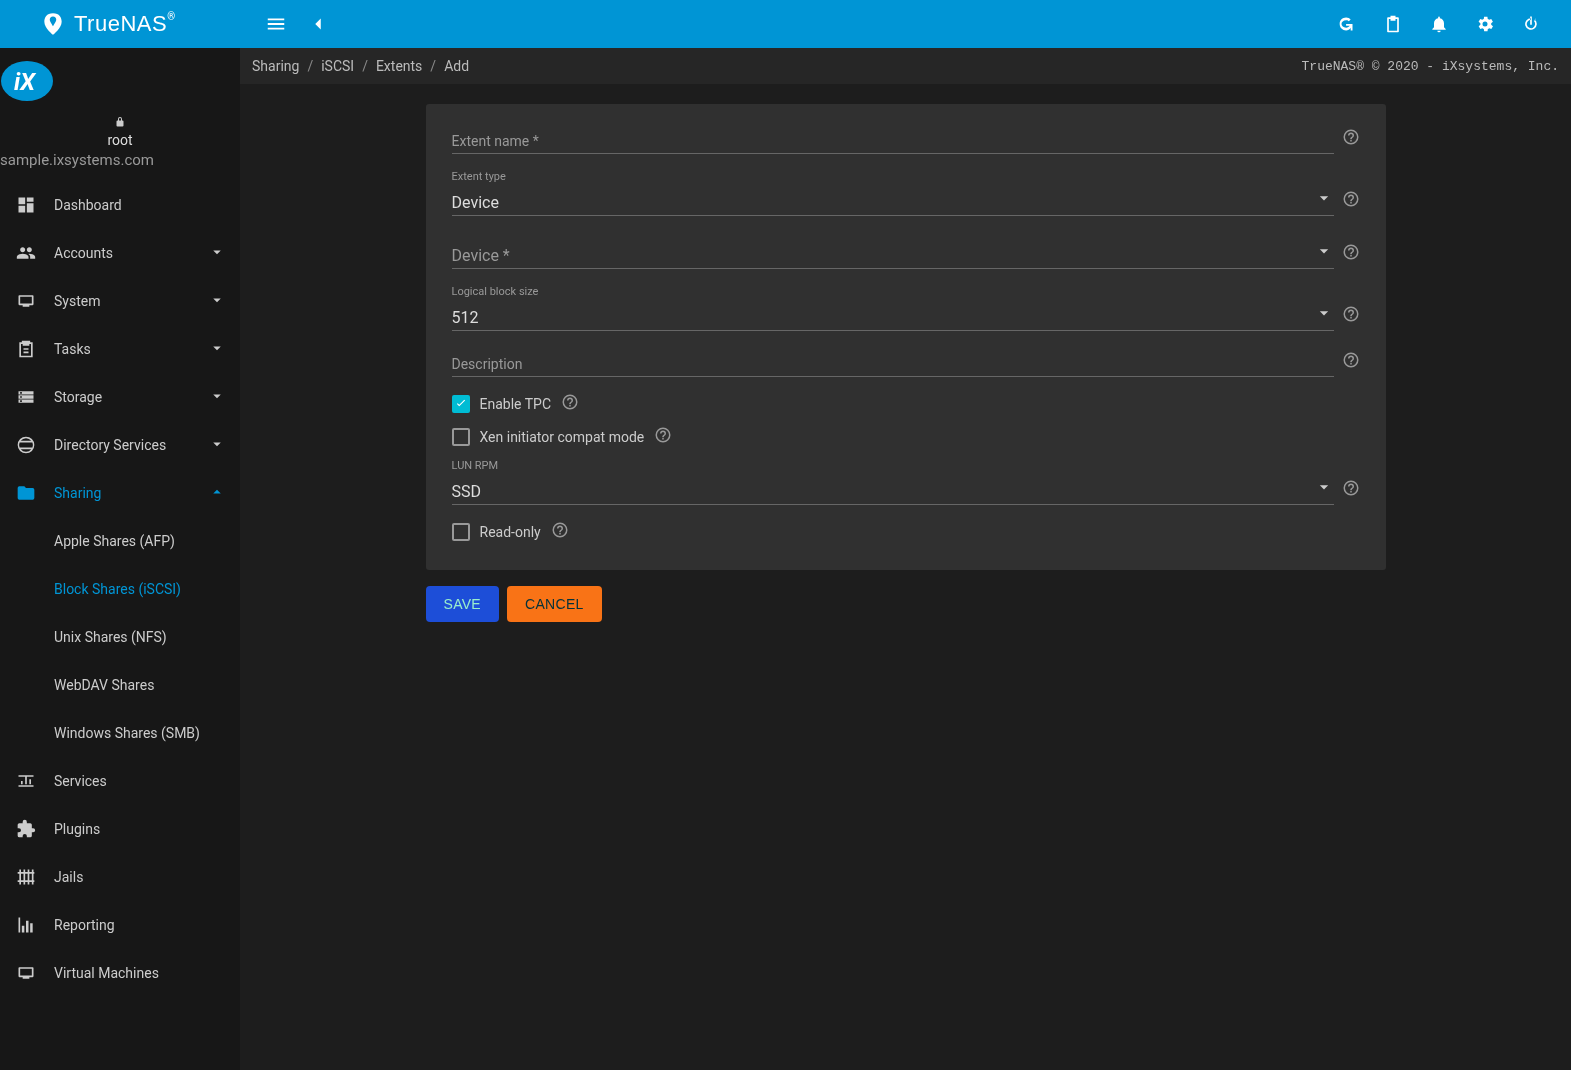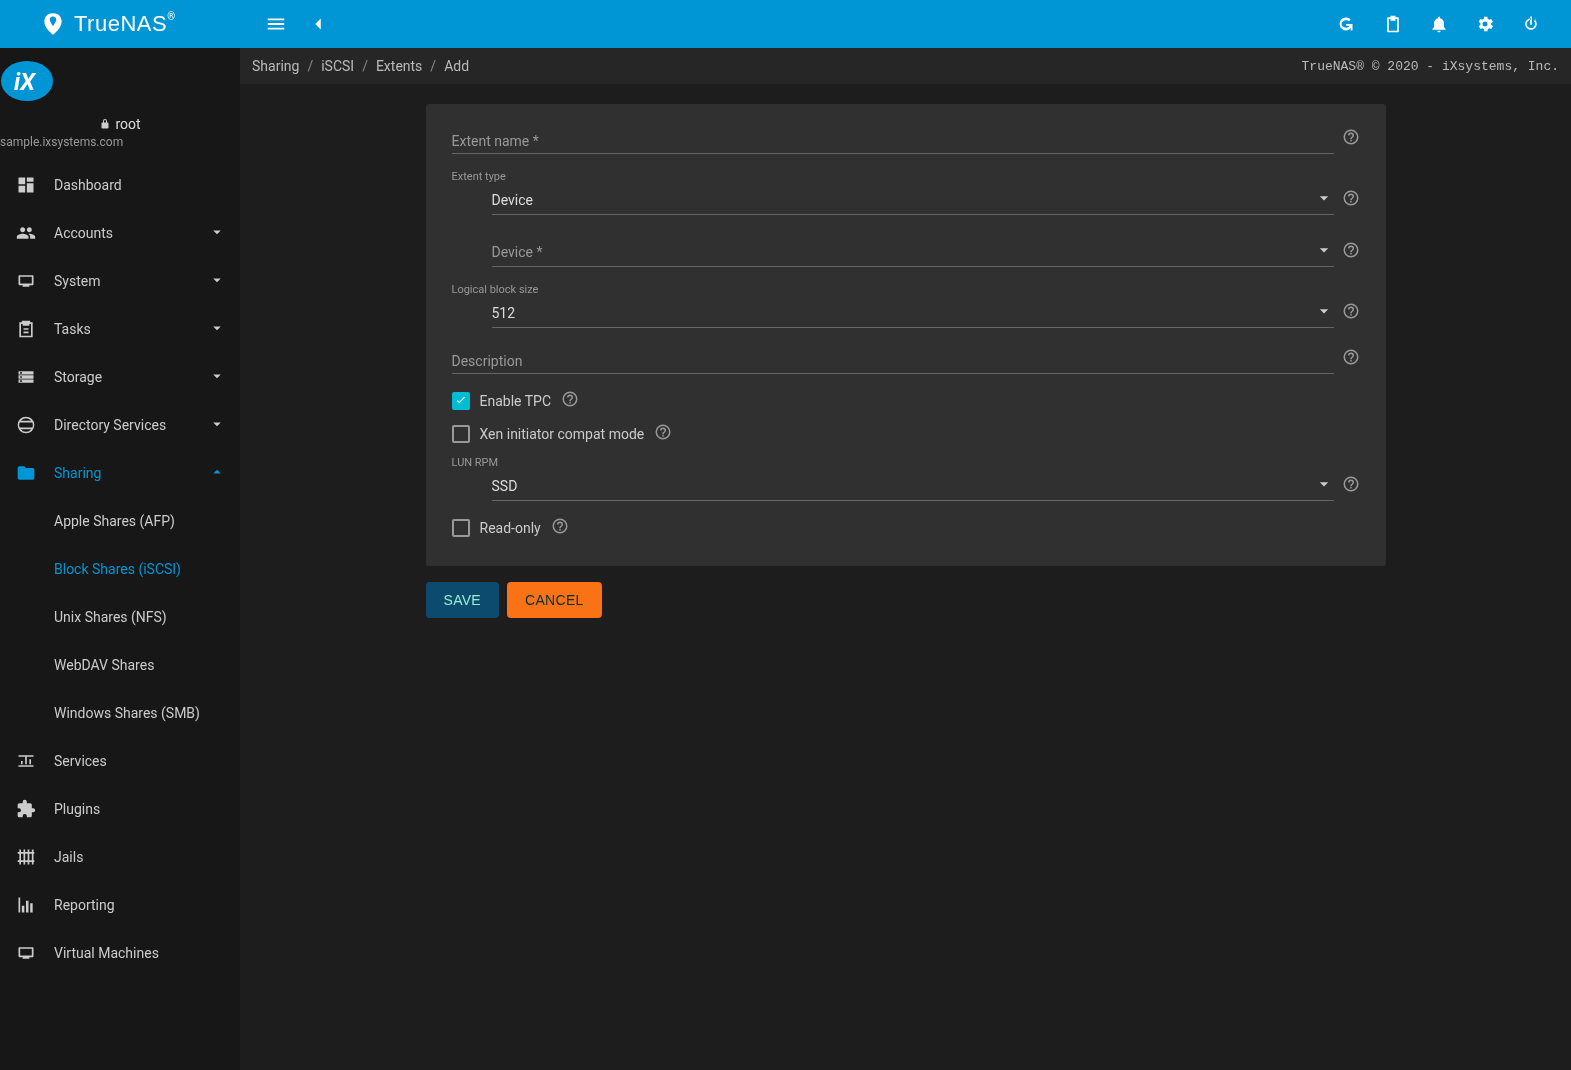--- a/index.html
+++ b/index.html
@@ -34,22 +34,22 @@
 
 .layout { display: flex; height: calc(100% - 48px); }
 .sidebar {
   width: 240px;
   background: #171717;
   color: #ccc;
   overflow-y: auto;
 }
 .sb-header { text-align: left; padding: 12px 0 12px; }
 .sb-header .ix-logo { display:inline-block; margin-bottom: 10px;}
-.sb-user { font-size: 14px; color:#ddd; display:flex; justify-content:center; align-items:center; gap:4px;}
-.sb-host { font-size: 12px; color:#999; margin-top: 3px;}
+.sb-user { font-size: 14px; color:#ddd; display:flex; justify-content:center; align-items:center; gap:4px;flex-direction:column;}
+.sb-host { font-size: 15px; color:#999; margin-top: 3px;}
 
 .nav-item {
   display: flex;
   align-items: center;
   height: 48px;
   padding: 0 14px;
   font-size: 14px;
   color: #ccc;
   cursor: pointer;
   position: relative;
@@ -69,35 +69,35 @@
 .crumb-bar .sep { margin: 0 8px; color:#888;}
 .crumb-bar .copyright { margin-left: auto; font-size: 13px; font-family: Liberation Mono, monospace;}
 
 .content { padding: 20px 60px;}
 .card { background: #303030; border-radius:3px; padding: 24px 26px; max-width: 960px; margin: 0 auto;}
 .form-row { margin-bottom: 16px; position:relative;}
 .field-wrap { display:flex; align-items:flex-end; }
 .field { flex:1; position:relative;}
 .field-label-float { font-size: 11px; color:#999; margin-bottom: 2px;}
 .placeholder-line { border-bottom: 1px solid #666; padding: 4px 0; font-size:14px; color:#999;}
-.select-line { border-bottom: 1px solid #666; padding: 3px 0; font-size:14px; color:#ddd; display:flex; align-items:center;margin-left:40px;}
+.select-line { border-bottom: 1px solid #666; padding: 3px 0; font-size:16px; color:#ddd; display:flex; align-items:flex-end;}
 .select-line .val { flex:1;}
 .select-line .drop svg{ fill:#ccc; width:20px; height:20px;}
 .help-icon { margin-left: 8px; margin-bottom: 4px;}
 .help-icon svg { fill:#999; width:18px; height:18px;}
 .help-icon-inline svg { fill:#999; width:18px; height:18px;}
 
 .checkbox-row { display:flex; align-items:center; gap:10px; margin: 12px 0; font-size:14px; color:#ccc;}
 .cbox { width:18px; height:18px; border:2px solid #999; border-radius:2px; display:flex; align-items:center; justify-content:center; cursor:pointer;}
 .cbox.checked { background:#00bcd4; border-color:#00bcd4;}
 .cbox.checked svg { fill:#fff; width:14px; height:14px;}
 
 .buttons { margin-top: 24px; display:flex; gap:8px;}
 .btn { font-size: 14px; font-weight:500; padding: 10px 18px; border:none; border-radius:4px; cursor:pointer; letter-spacing:0.3px;}
-.btn-save { background:#0c4a6e; color:#9ec; }
+.btn-save { background:#1d4ed8; color:#9ec; }
 .btn-cancel { background:#f97316; color:#03323b; }
 
 .brand-txt { font-family: Arial, sans-serif; font-weight:300;}
 </style>
 </head>
 <body>
 
 <div class="topbar">
   <div class="logo-area">
     <svg width="26" height="26" viewBox="0 0 24 24">

